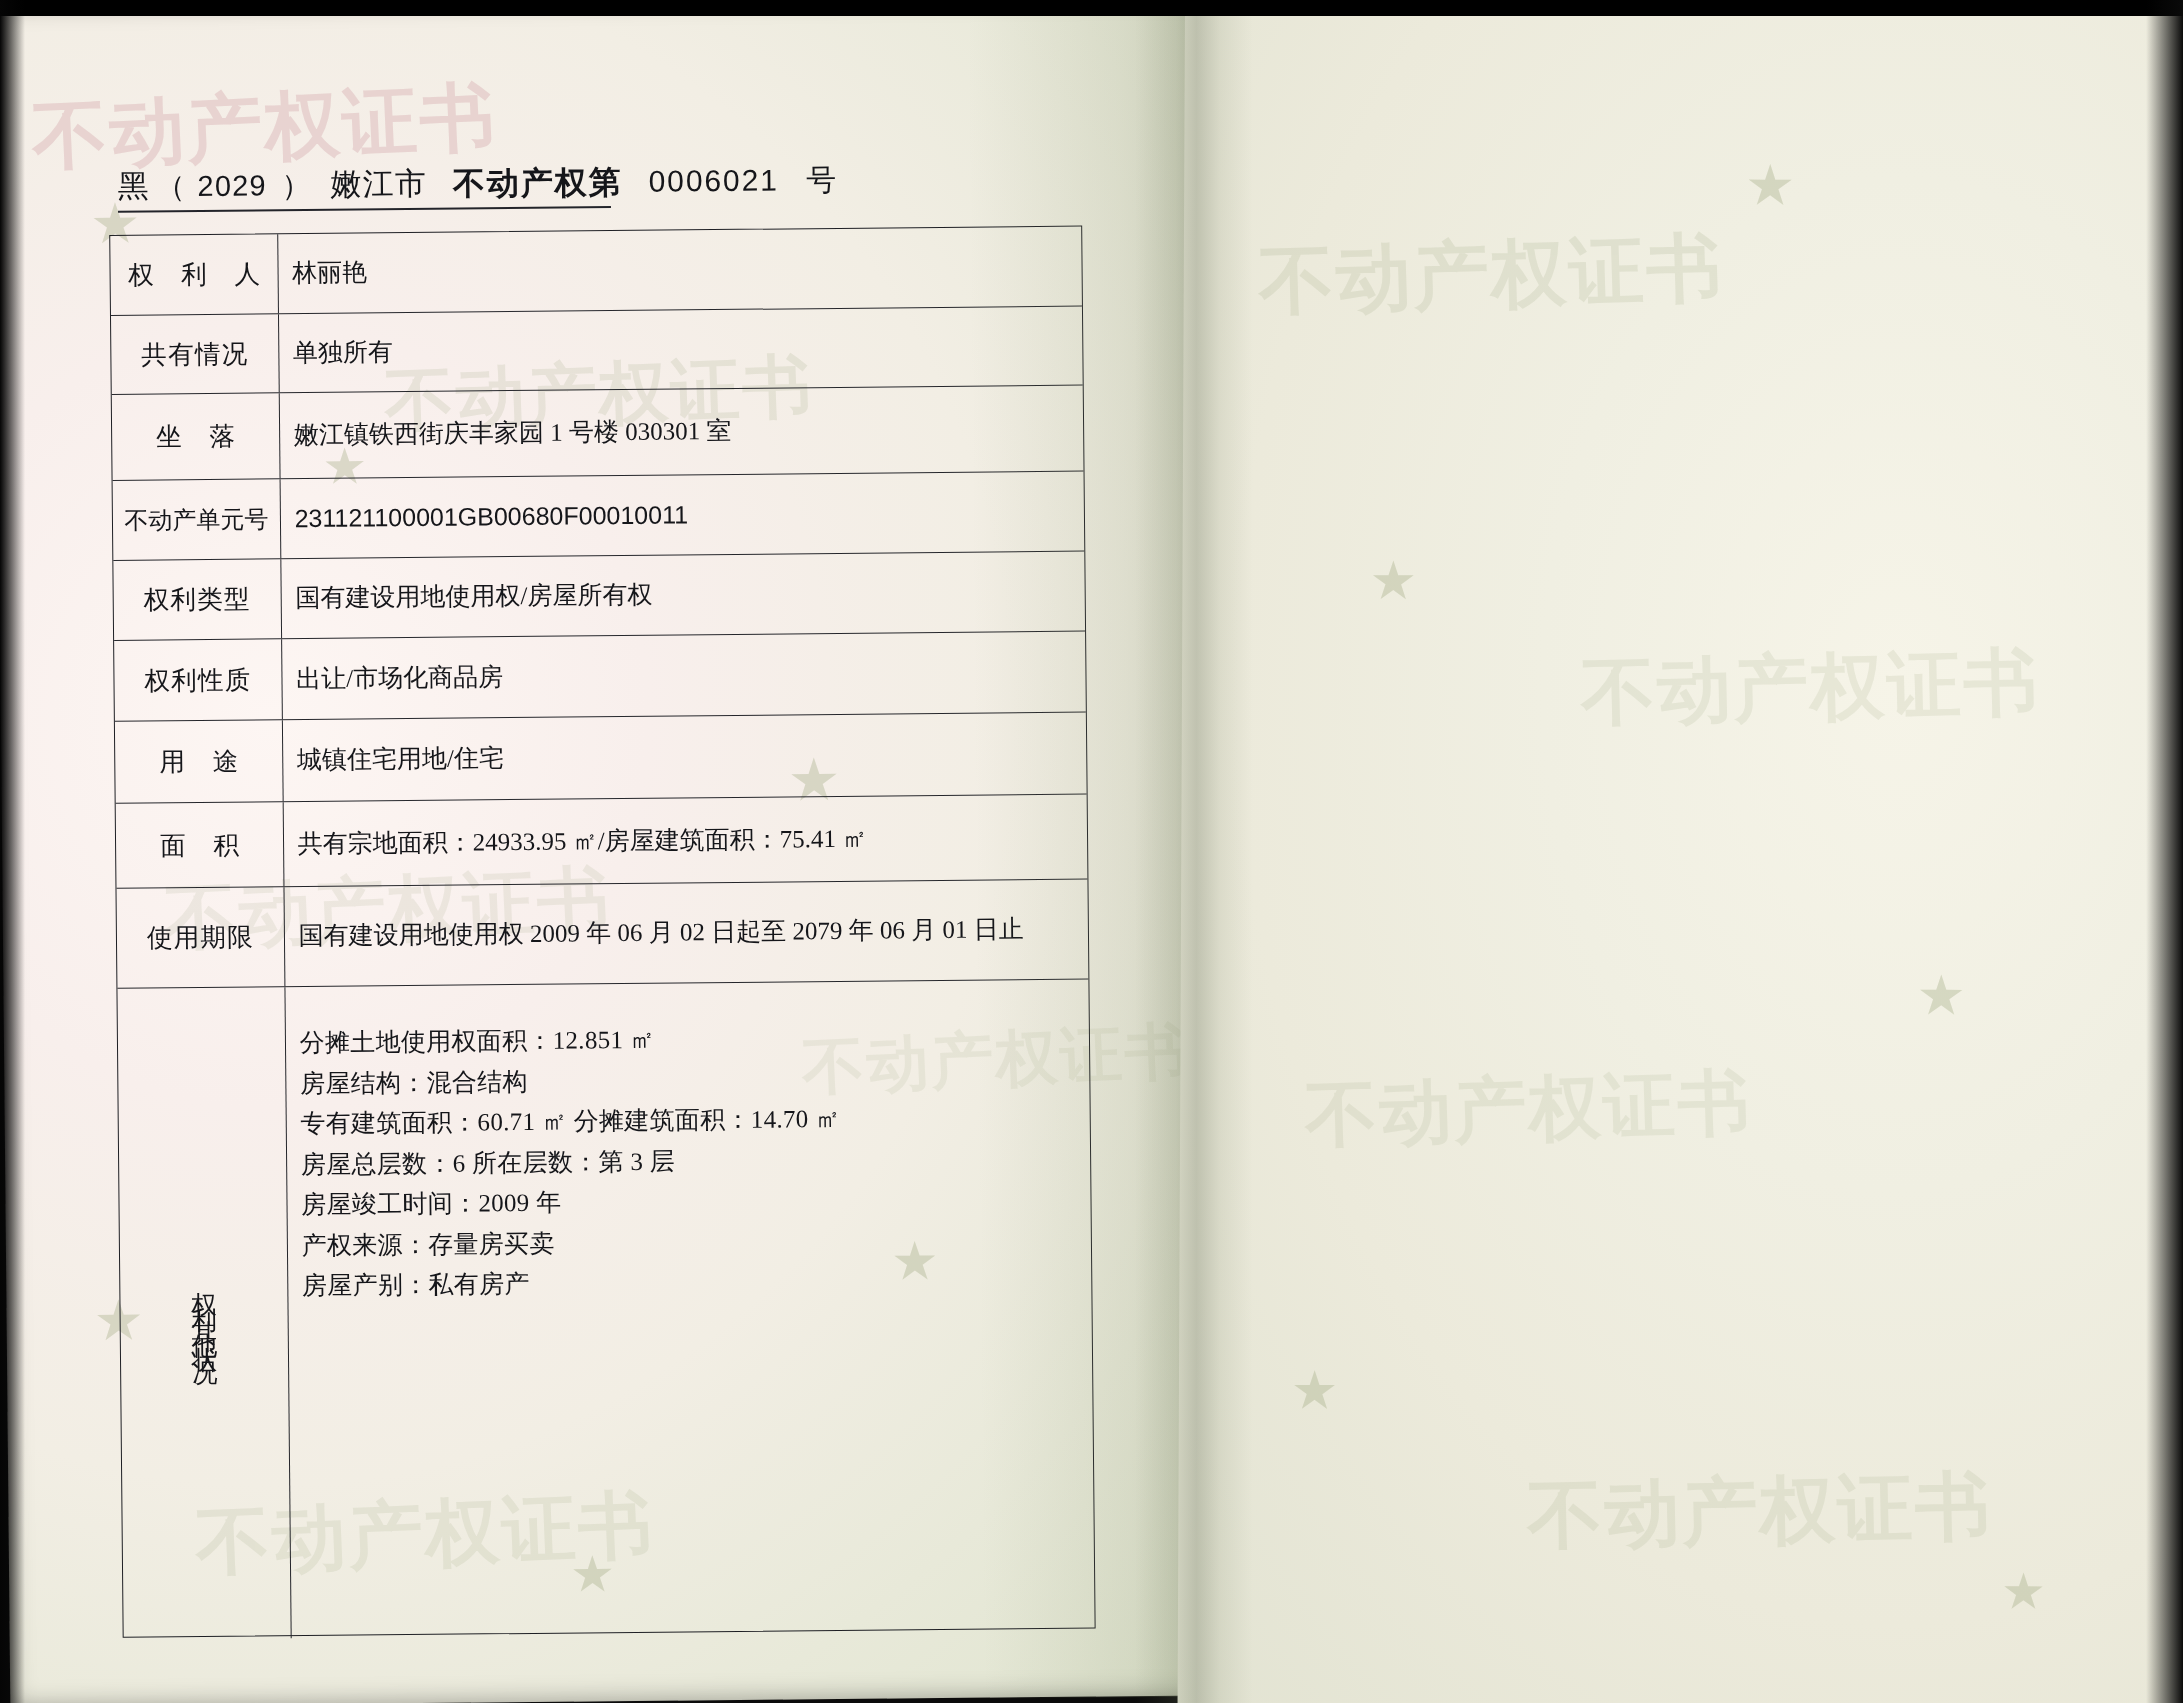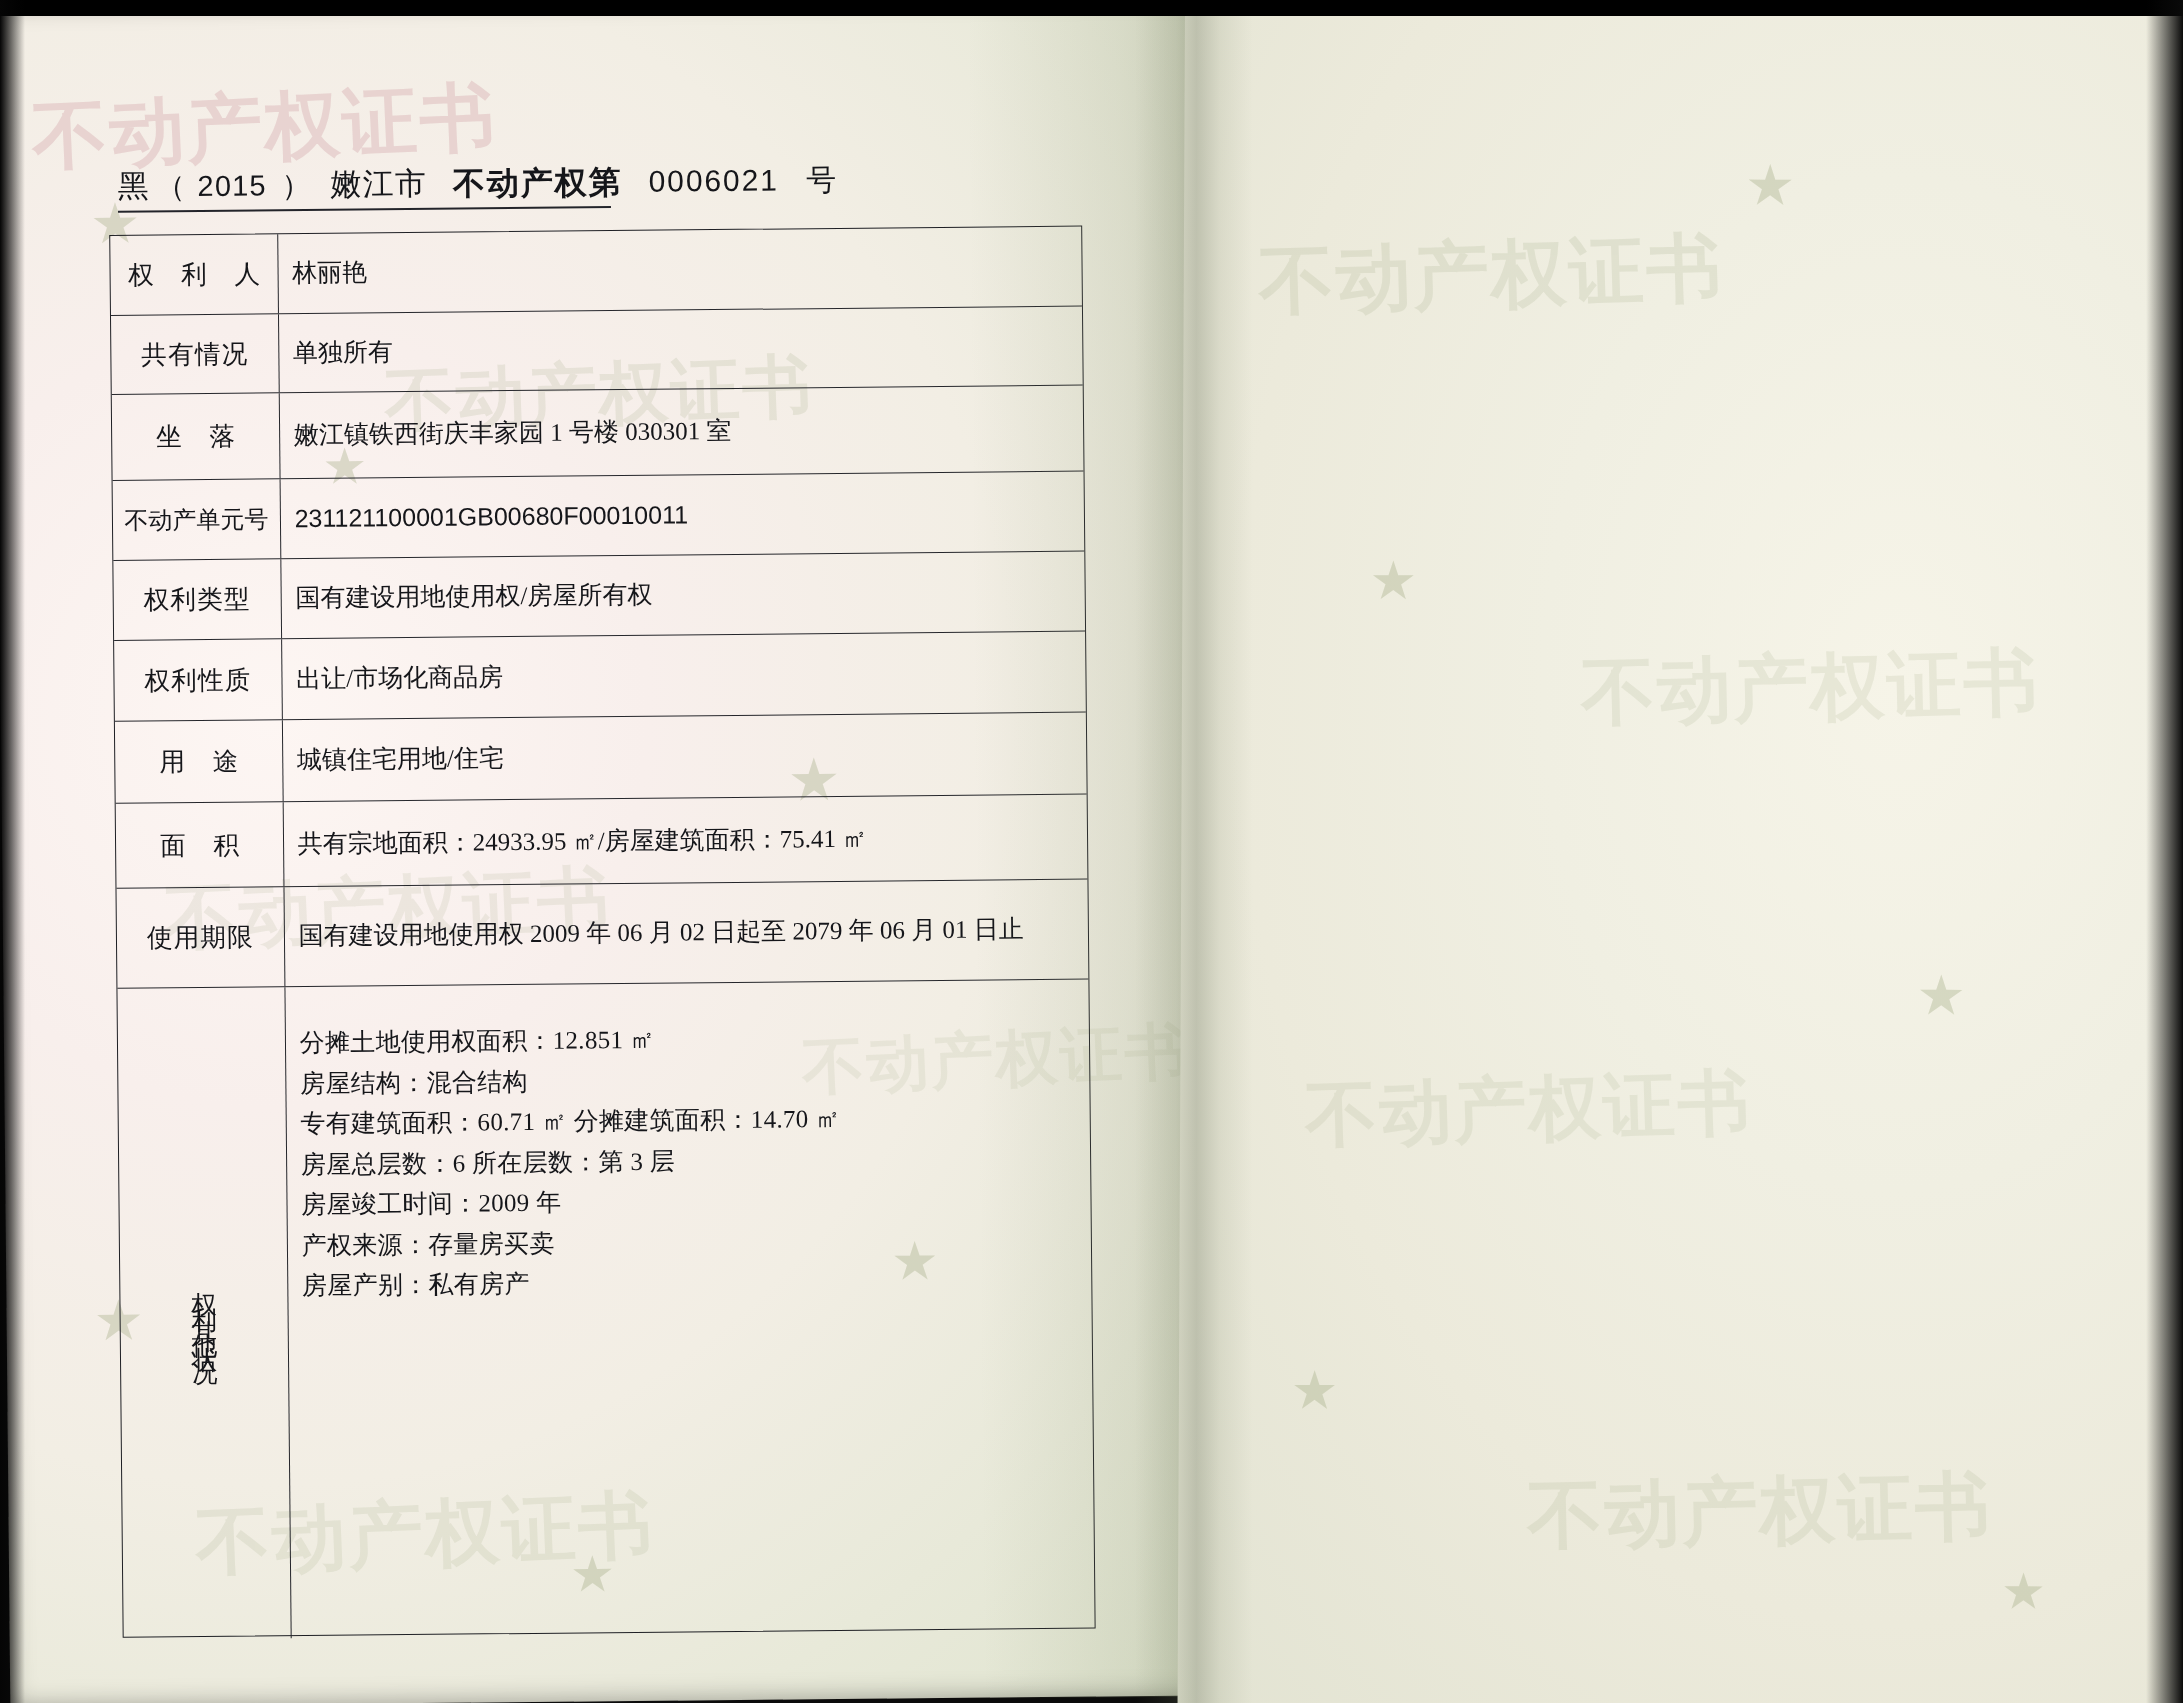--- a/index.html
+++ b/index.html
@@ -266,21 +266,21 @@
       <div class="wm star" style="left:885px; top:1234px; font-size:53px;">★</div>
       <div class="wm" style="left:798px; top:1022px; font-size:62px; transform:rotate(-2deg); opacity:.4;">不动产权证书</div>
       <div class="wm star" style="left:561px; top:1546px; font-size:50px;">★</div>
     </div>
 
     <div id="left-content">
 
       <div id="title-line">
         <span class="seg prov">黑</span>
         <span class="seg paren">（</span>
-        <span class="seg year">2015</span>
+        <span class="seg year">2029</span>
         <span class="seg paren">）</span>
         <span class="seg city">嫩江市</span>
         <span class="seg kind">不动产权第</span>
         <span class="seg serial">0006021</span>
         <span class="seg hao">号</span>
       </div>
       <div id="title-underline"></div>
 
       <div id="main-table">
 

